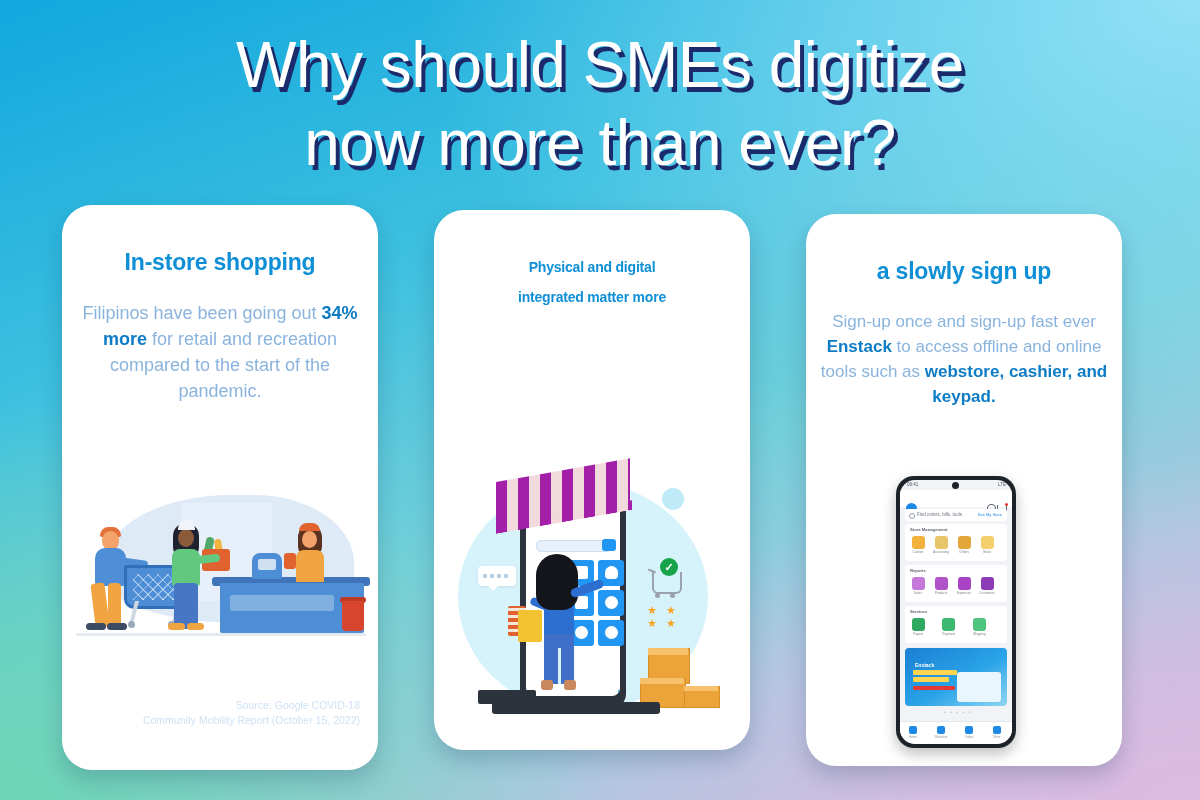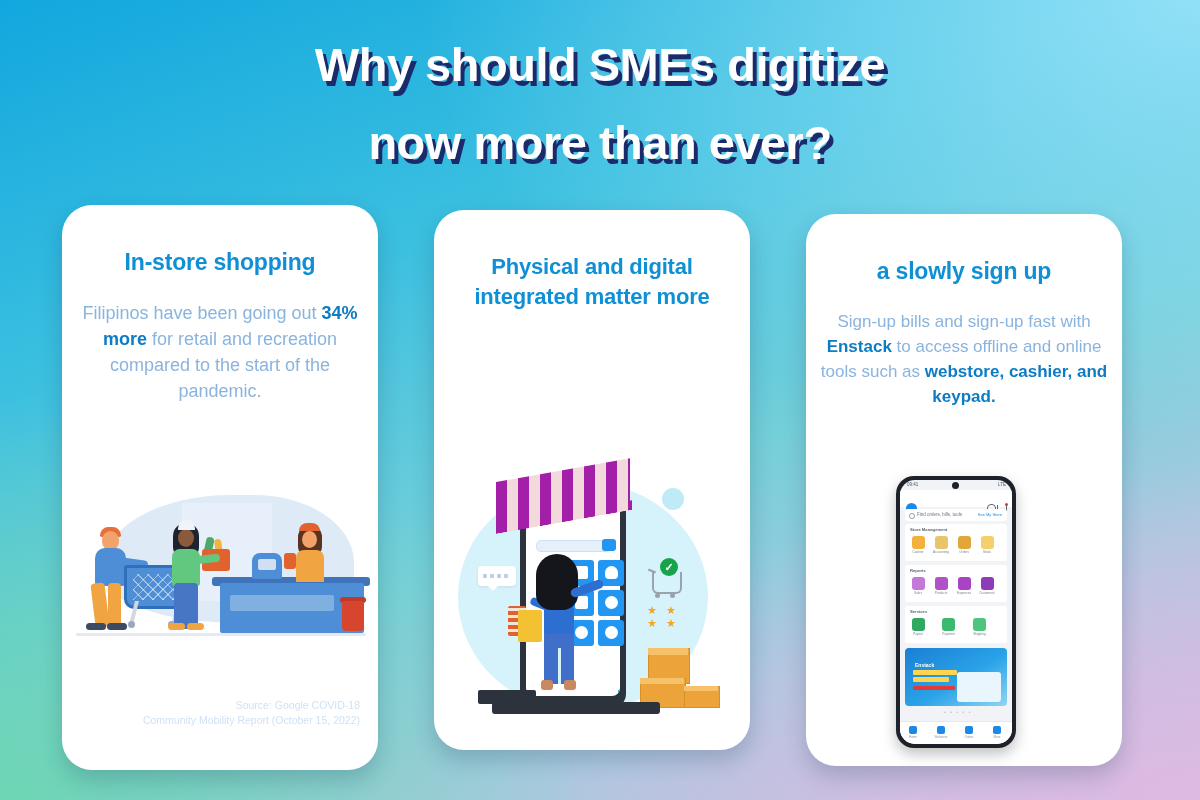--- a/index.html
+++ b/index.html
@@ -26,22 +26,22 @@
   
   .title-block {
     position: absolute;
     top: 26px;
     left: 0;
     width: 1200px;
     text-align: center;
   }
   .title-line {
     color: #ffffff;
-    font-weight: bold;
-    font-size: 47px;
+    font-weight: normal;
+    font-size: 64px;
     line-height: 78px;
     letter-spacing: -0.5px;
     text-shadow: 4px 5px 0px #1b2a6b;
     white-space: nowrap;
   }
 
   
   .card {
     position: absolute;
     top: 205px;
@@ -60,21 +60,21 @@
     padding: 42px 20px 0 20px;
     text-align: center;
   }
   .card-title {
     color: #0e8fd6;
     font-weight: bold;
     font-size: 23px;
     line-height: 31px;
     letter-spacing: -0.2px;
   }
-  #card-2 .card-title { font-size: 22px; line-height: 30px; }
+  #card-2 .card-title { font-size: 14px; line-height: 30px; }
   #card-3 .card-title { font-size: 23px; line-height: 31px; }
 
   .card-body {
     margin-top: 22px;
     padding: 0 18px;
     text-align: center;
     color: #8ab4de;
     font-size: 18px;
     line-height: 26px;
   }
@@ -382,21 +382,21 @@
 
       <div class="phone2-base"></div>
       <div class="phone2-step"></div>
     </div>
   </div>
 
   <div class="card" id="card-3">
     <div class="card-head">
       <div class="card-title">a slowly sign up</div>
     </div>
-    <div class="card-body"><span>Sign-up bills and sign-up fast with </span><b>Enstack</b><span> to access offline and online tools such as </span><b>webstore, cashier, and keypad.</b></div>
+    <div class="card-body"><span>Sign-up once and sign-up fast ever </span><b>Enstack</b><span> to access offline and online tools such as </span><b>webstore, cashier, and keypad.</b></div>
 
     <div class="ill3">
       <div class="phone3"></div>
       <div class="phone3-scr">
         <div class="p3-status">
           <span class="t">09:41</span>
           <span class="r">LTE</span>
         </div>
         <div class="p3-notch"></div>
 

